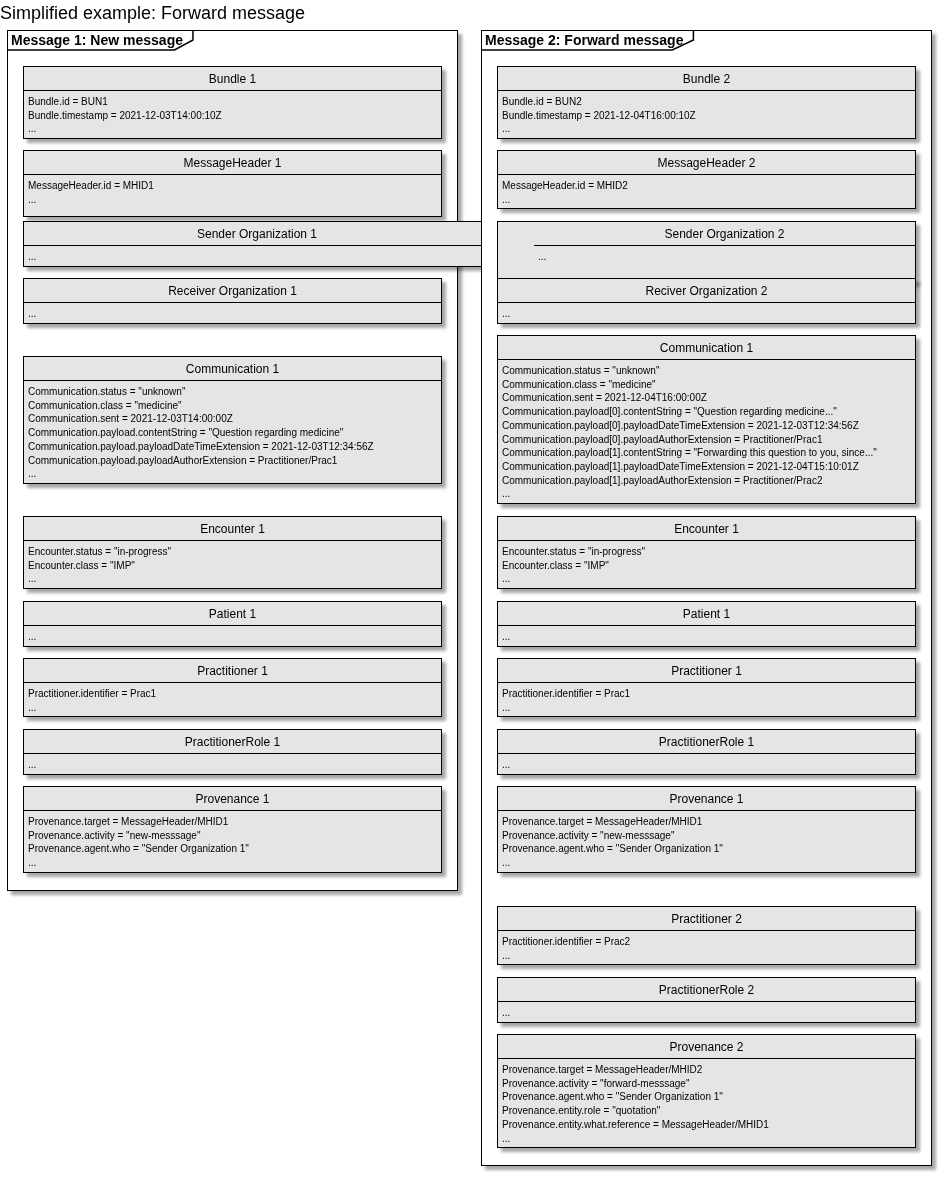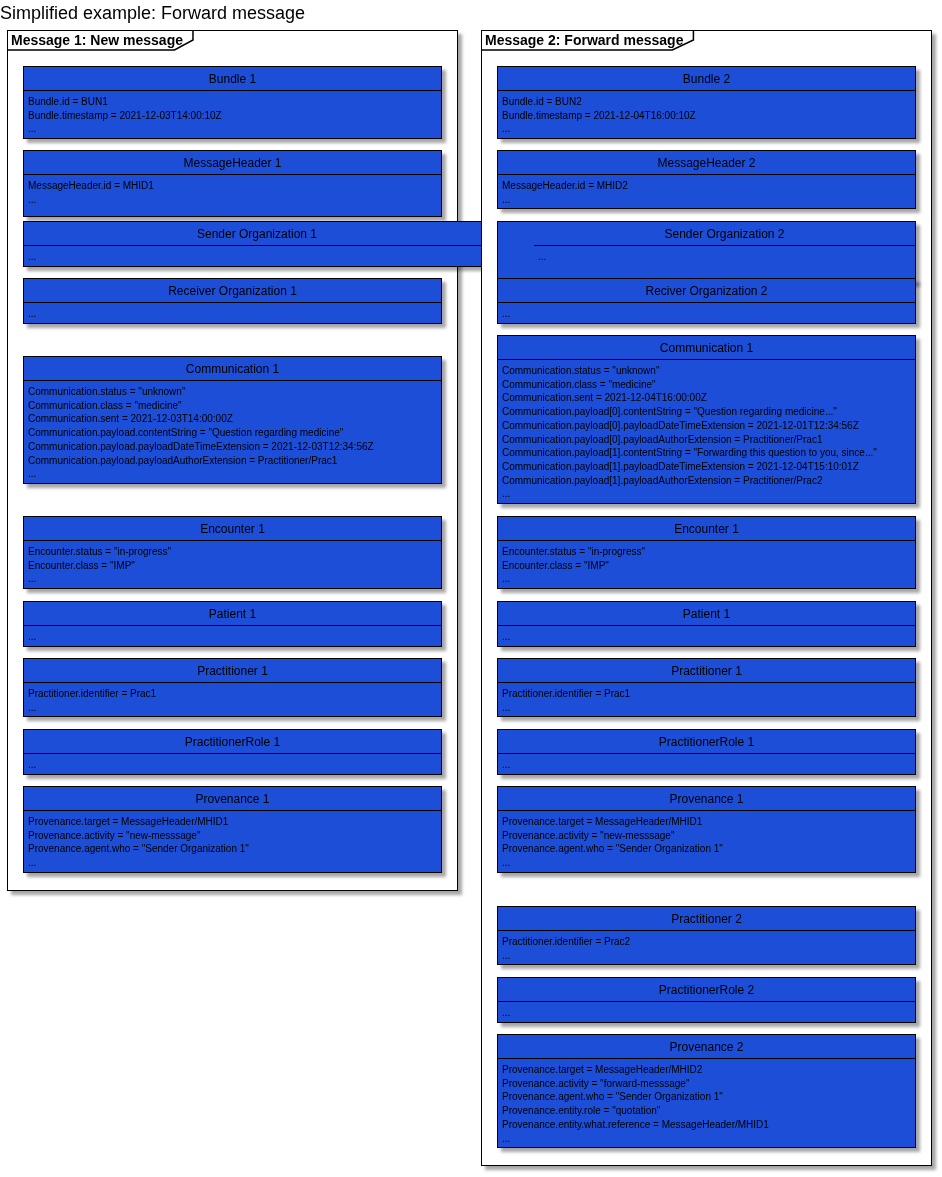--- a/index.html
+++ b/index.html
@@ -7,21 +7,21 @@
          font-family:"Liberation Sans", "DejaVu Sans", sans-serif; color:#000; }
   .title { position:absolute; left:0; width:942px; top:3px; text-align:left;
            font-size:18px; line-height:20px; }
   .frame { position:absolute; border:1.5px solid #000; background:#fff;
            box-shadow:4px 4px 3px rgba(0,0,0,0.35); box-sizing:border-box; }
   .frame-tab { position:absolute; left:0; top:0; height:19px; padding:0 10px 0 3px;
                font-weight:bold; font-size:14px; line-height:19px; background:#fff;
                white-space:nowrap; }
   .frame-tab svg { position:absolute; left:0; top:0; width:100%; height:20px; overflow:visible; }
   .frame-tab span { position:relative; }
-  .box { position:absolute; border:1.5px solid #000; background:#1d4ed8; box-sizing:border-box;
+  .box { position:absolute; border:1.5px solid #000; background:#e5e5e5; box-sizing:border-box;
          box-shadow:4px 4px 3px rgba(0,0,0,0.35); }
   .box-head { height:24px; line-height:24px; text-align:center; font-size:12px;
               border-bottom:1.5px solid #000; box-sizing:border-box; }
   .box-body { padding:4px 4px 0 4px; font-size:10px; line-height:13.7px; }
   .box-body div { white-space:nowrap; }
 </style>
 </head>
 <body>
 
 <div class="title">Simplified example: Forward message</div>
@@ -139,21 +139,21 @@
         <div>...</div>
       </div>
     </div>
     <div class="box" style="left: 497px; top: 335px; width: 419px; height: 169px;">
       <div class="box-head">Communication 1</div>
       <div class="box-body">
         <div>Communication.status = "unknown"</div>
         <div>Communication.class = "medicine"</div>
         <div>Communication.sent = 2021-12-04T16:00:00Z</div>
         <div>Communication.payload[0].contentString = "Question regarding medicine..."</div>
-        <div>Communication.payload[0].payloadDateTimeExtension = 2021-12-01T12:34:56Z</div>
+        <div>Communication.payload[0].payloadDateTimeExtension = 2021-12-03T12:34:56Z</div>
         <div>Communication.payload[0].payloadAuthorExtension = Practitioner/Prac1</div>
         <div>Communication.payload[1].contentString = "Forwarding this question to you, since..."</div>
         <div>Communication.payload[1].payloadDateTimeExtension = 2021-12-04T15:10:01Z</div>
         <div>Communication.payload[1].payloadAuthorExtension = Practitioner/Prac2</div>
         <div>...</div>
       </div>
     </div>
     <div class="box" style="left: 497px; top: 516px; width: 419px; height: 73px;">
       <div class="box-head">Encounter 1</div>
       <div class="box-body">

